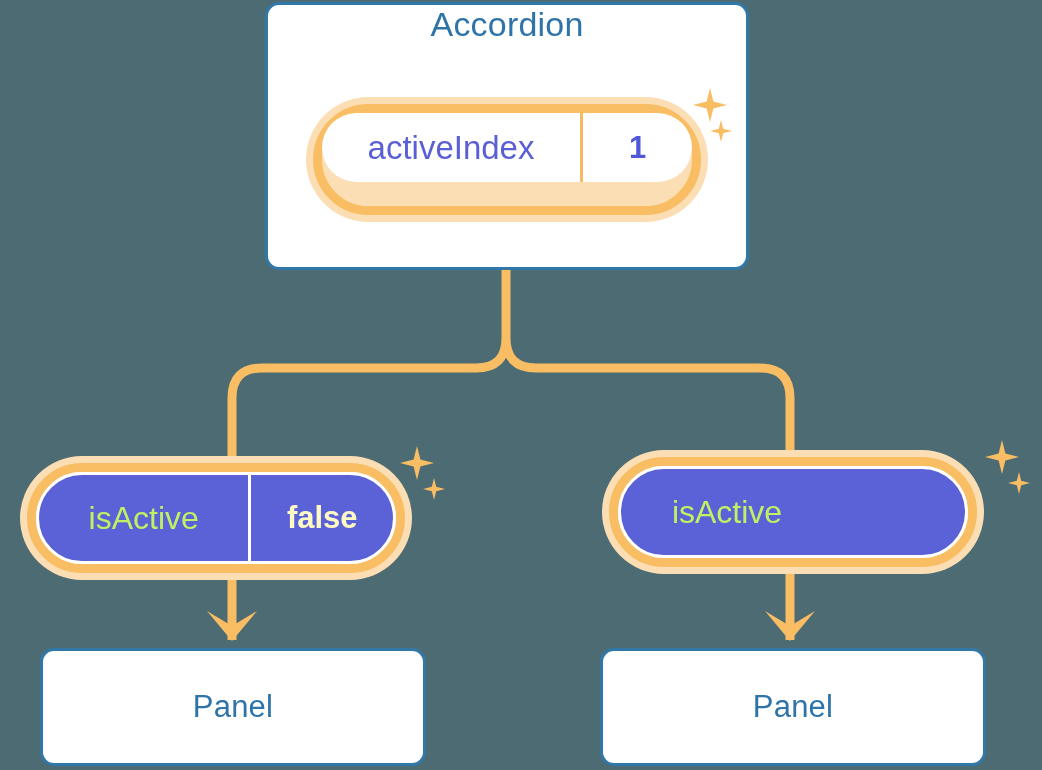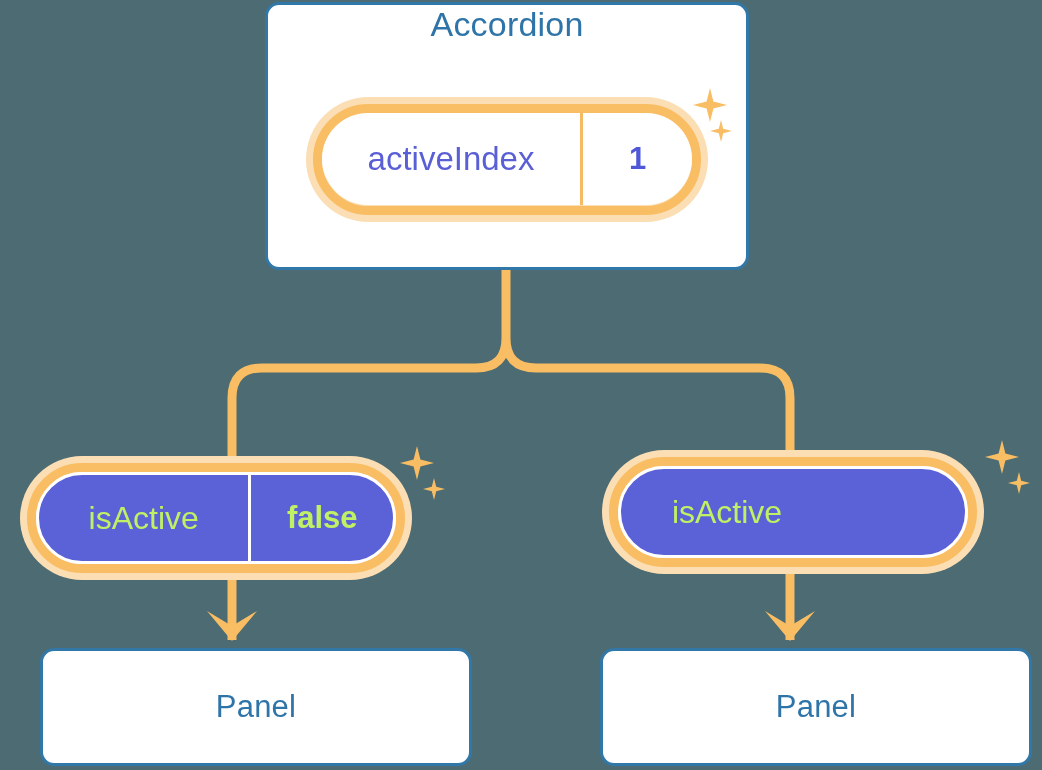--- a/index.html
+++ b/index.html
@@ -50,21 +50,21 @@
     left: 265px;
     top: 2px;
     width: 484px;
     height: 268px;
   }
   #accordion-card .card-title {
   }
 
   .panel-card {
     top: 648px;
-    width: 432px;
+    width: 386px;
     height: 118px;
     display: flex;
     align-items: center;
     justify-content: center;
   }
   #panel-left  { left: 40px; }
   #panel-right { left: 600px; }
   .panel-card .card-title { font-size: 31px; }
 
   
@@ -126,21 +126,21 @@
   .pill-purple .pill-body {
     background: #5b61d6;
     border: 3px solid #ffffff;
   }
   .pill-purple .pill-key {
     color: #bef264;
     font-size: 32px;
     font-weight: 400;
   }
   .pill-purple .pill-val {
-    color: #bef264;
+    color: #fef9c3;
     font-size: 31px;
     font-weight: 700;
     border-left: 3px solid #ffffff;
   }
 
   
   .sparkle {
     position: absolute;
     background: #f9bd63;
   }
@@ -183,21 +183,21 @@
     </g>
   </svg>
 
   <div class="card" id="accordion-card">
     <div class="card-title">Accordion</div>
   </div>
 
   <div class="pill" id="state-activeindex" style="left:306px; top:97px; width:402px; height:125px;">
     <div class="pill-halo" style="left:0; top:0; width:402px; height:125px;"></div>
     <div class="pill-ring" style="left:7px; top:7px; width:388px; height:111px;"></div>
-    <div class="pill-body" style="left:16px; top:16px; width:370px; height:92px;">
+    <div class="pill-body" style="left:16px; top:16px; width:370px; height:69px;">
       <div class="pill-key" style="width:258px;">activeIndex</div>
       <div class="pill-val" style="width:112px;">1</div>
     </div>
   </div>
 
   <div class="sparkle spark-big" style="left:693px; top:88px;"></div>
   <div class="sparkle spark-small" style="left:710px; top:120px;"></div>
 
   <div class="pill pill-purple" id="state-isactive-left" style="left:20px; top:456px; width:392px; height:124px;">
     <div class="pill-halo" style="left:0; top:0; width:392px; height:124px;"></div>

